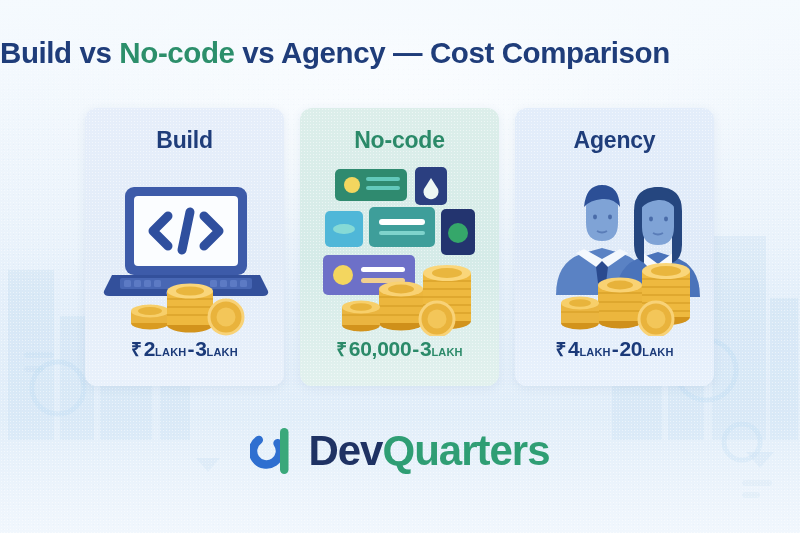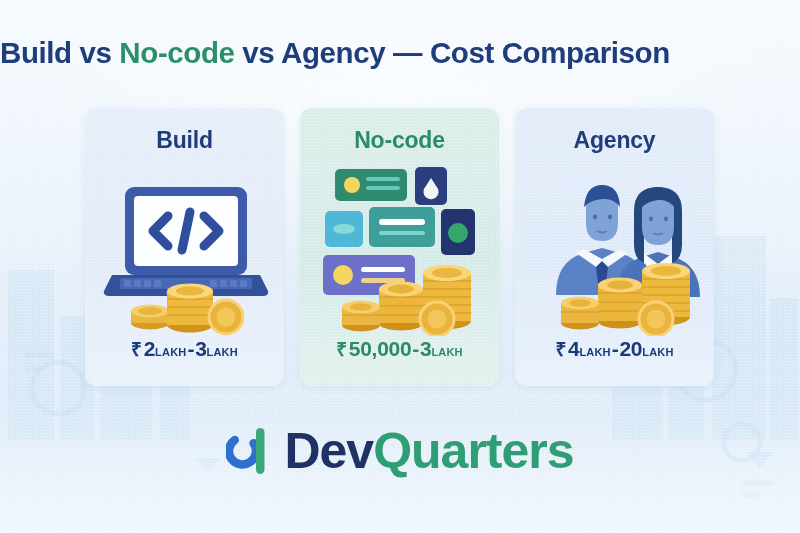--- a/index.html
+++ b/index.html
@@ -127,21 +127,21 @@
   
   .logo {
     position: absolute;
     top: 424px; left: 0; width: 800px;
     display: flex;
     align-items: center;
     justify-content: center;
     gap: 6px;
   }
   .logo-word {
-    font-size: 50px;
+    font-size: 42px;
     font-weight: 700;
     letter-spacing: -1px;
     line-height: 1;
   }
   .lw-dev { color: #1f3263; }
   .lw-quarters { color: #2f9e74; }
 </style>
 </head>
 <body>
 
@@ -332,21 +332,21 @@
             <g>
               <circle cx="132" cy="158" r="17" fill="#e9b33c"></circle>
               <circle cx="132" cy="158" r="17" fill="none" stroke="#f8d277" stroke-width="3"></circle>
               <circle cx="132" cy="158" r="9.5" fill="#f3c659"></circle>
             </g>
           </g>
         </svg>
       </div>
 
       <div class="price">
-        <span class="rupee">₹</span><span>50,000</span><span class="unit"></span><span class="dash">-</span><span>3</span><span class="unit">LAKH</span>
+        <span class="rupee">₹</span><span>60,000</span><span class="unit"></span><span class="dash">-</span><span>3</span><span class="unit">LAKH</span>
       </div>
     </div>
 
     <div class="card agency">
       <div class="card-tex"></div>
       <div class="card-title">Agency</div>
 
       <div class="art">
         <svg width="190" height="175" viewBox="0 0 190 175">
 

